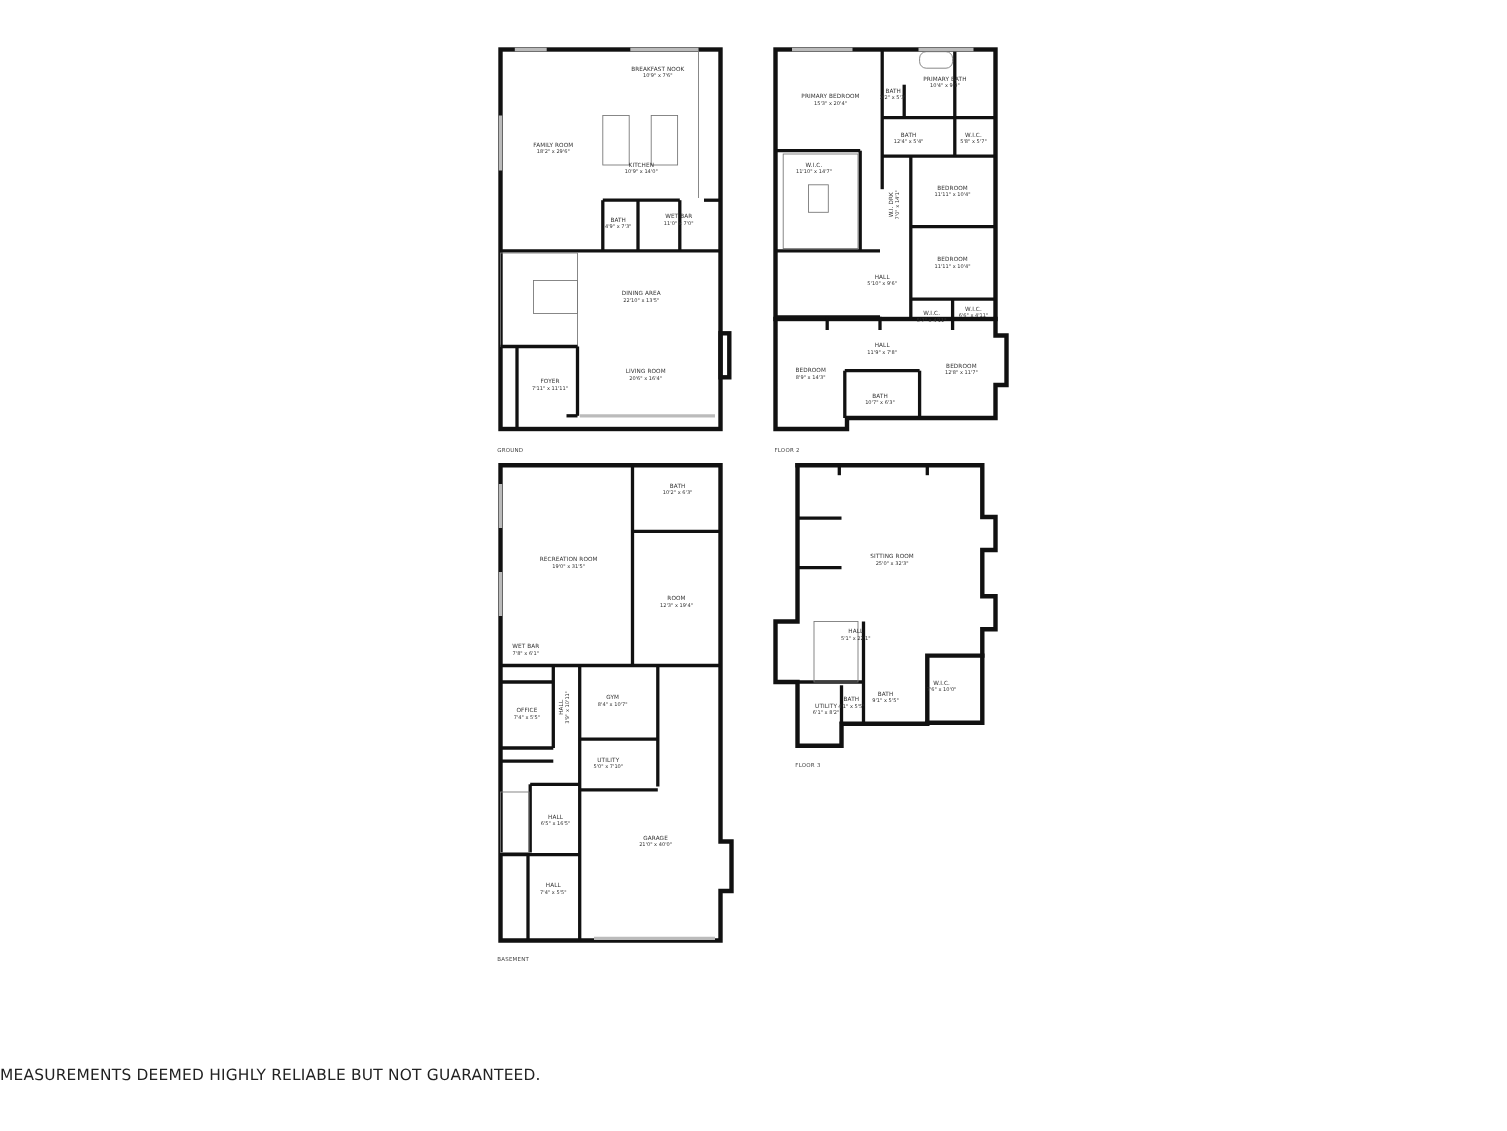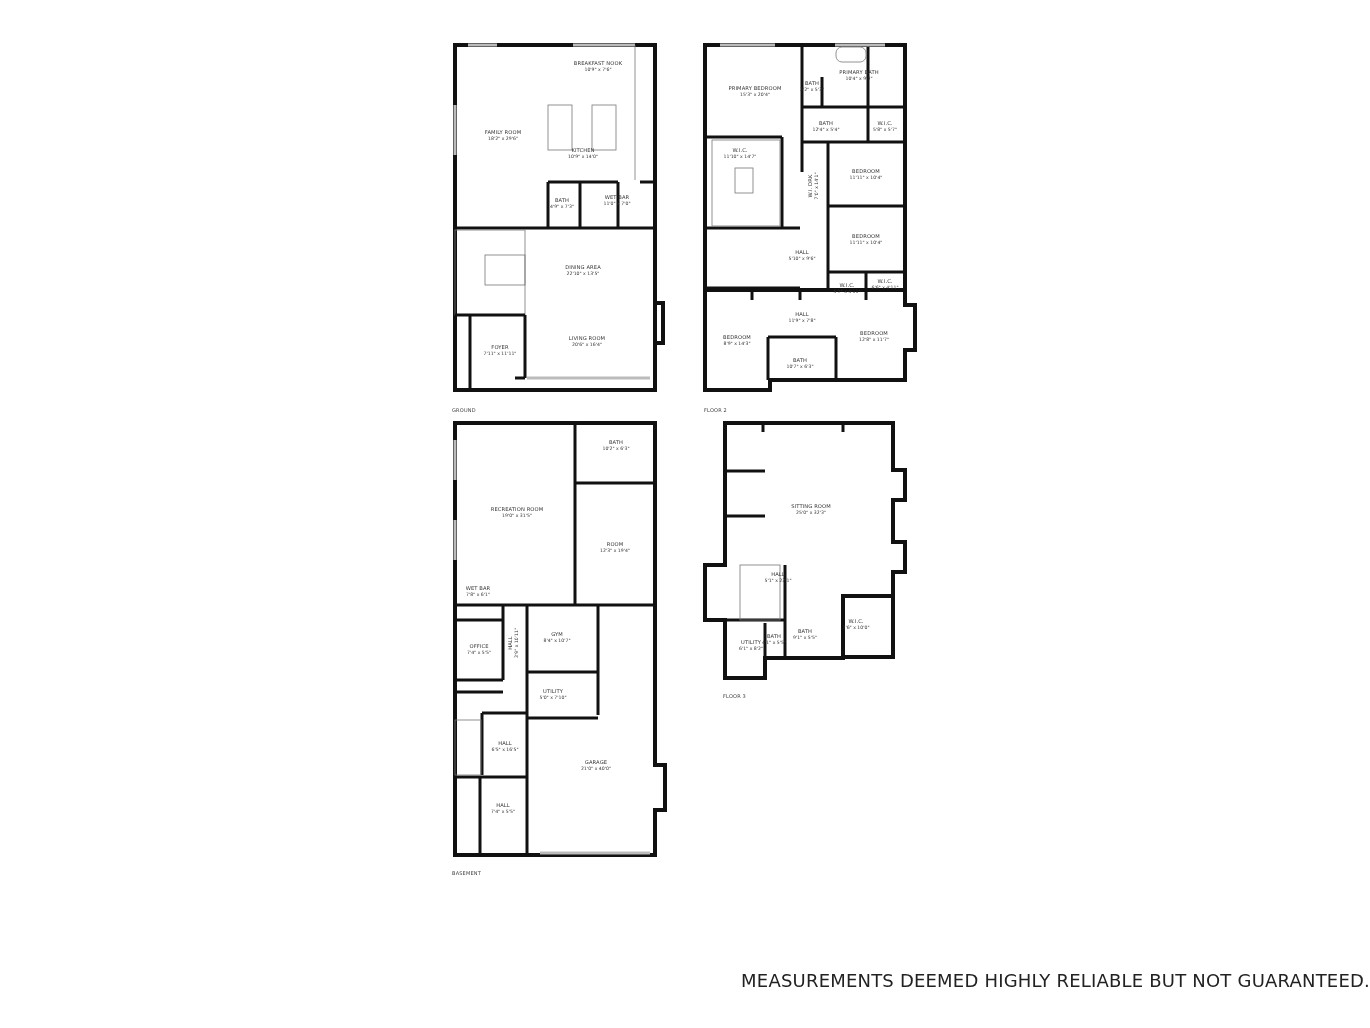--- a/index.html
+++ b/index.html
@@ -7,21 +7,21 @@
     svg.plans { position: absolute; left: 0; top: 0; }
     .wall { stroke: #111; stroke-width: 4; fill: none; stroke-linecap: square; }
     .iwall { stroke: #111; stroke-width: 3; fill: none; }
     .thin { stroke: #777; stroke-width: 0.8; fill: none; }
     .win { stroke: #bbb; stroke-width: 3; fill: none; }
     .label { position: absolute; text-align: center; transform: translate(-50%, -50%); color: #333; line-height: 1.15; white-space: nowrap; }
     .label .name { font-size: 5.2px; letter-spacing: 0.1px; display: block; }
     .label .dim { font-size: 4.6px; display: block; }
     .label.vertical { transform: translate(-50%, -50%) rotate(-90deg); }
     .floor-label { position: absolute; font-size: 5px; color: #444; letter-spacing: 0.2px; }
-    .footer { position: absolute; left: 0; width: 1370px; top: 970px; text-align: right; font-family: "DejaVu Sans", sans-serif; font-size: 18px; color: #222; letter-spacing: 0.2px; }
+    .footer { position: absolute; left: 0; width: 1370px; top: 970px; text-align: left; font-family: "DejaVu Sans", sans-serif; font-size: 14px; color: #222; letter-spacing: 0.2px; }
   </style>
 </head>
 <body>
 
 <svg class="plans" width="1370" height="1028" viewBox="0 0 1370 1028">
 
   <g>
     <rect class="wall" x="455" y="45" width="200" height="345"></rect>
     <line class="win" x1="468" y1="45" x2="497" y2="45"></line>
     <line class="win" x1="573" y1="45" x2="635" y2="45"></line>

